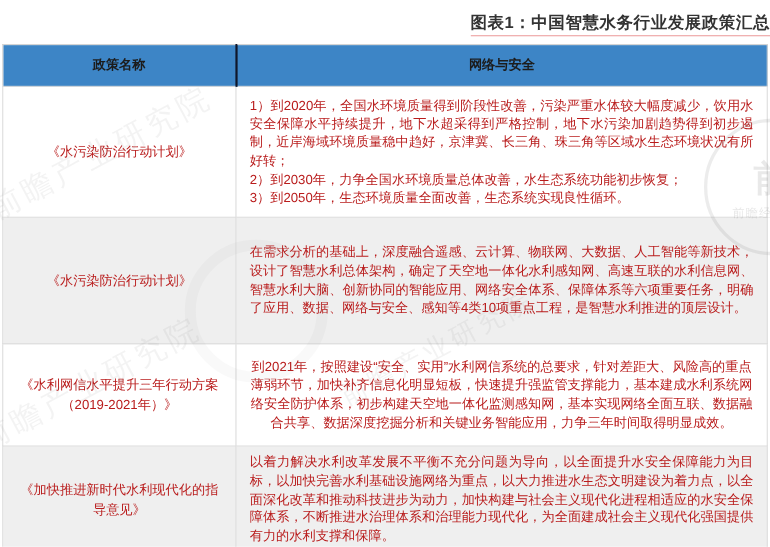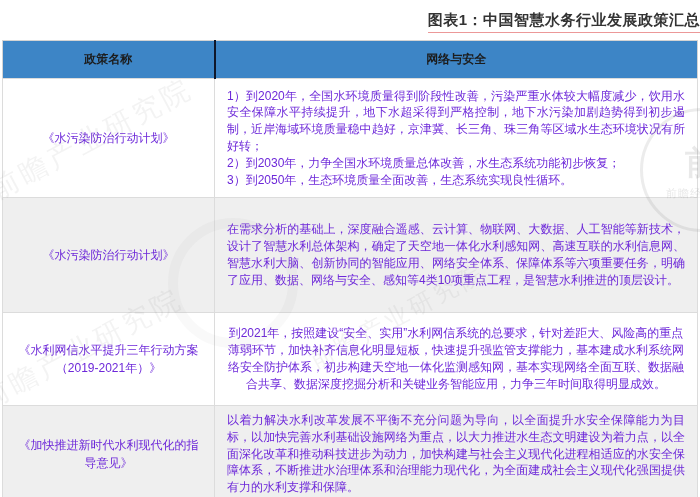--- a/index.html
+++ b/index.html
@@ -44,21 +44,21 @@
     font-weight:bold;
     height:35px;
     text-align:center;
     vertical-align:middle;
     border:none;
   }
   th.th-left{border-right:2px solid #0f172a;}
   td{
     border:1px solid #dcdcdc;
     font-size:12px;
-    color:#6d28d9;
+    color:#b91c1c;
     vertical-align:middle;
   }
   tr.row-alt td{background:#efefef;}
   td.policy{
     text-align:center;
     padding:4px 12px;
     line-height:18px;
     margin-left:18px;
   }
   td.content{

